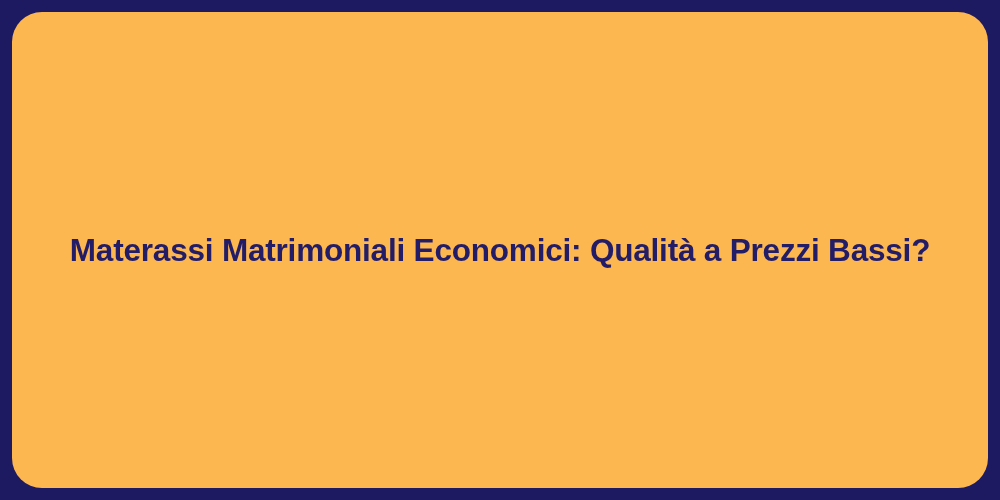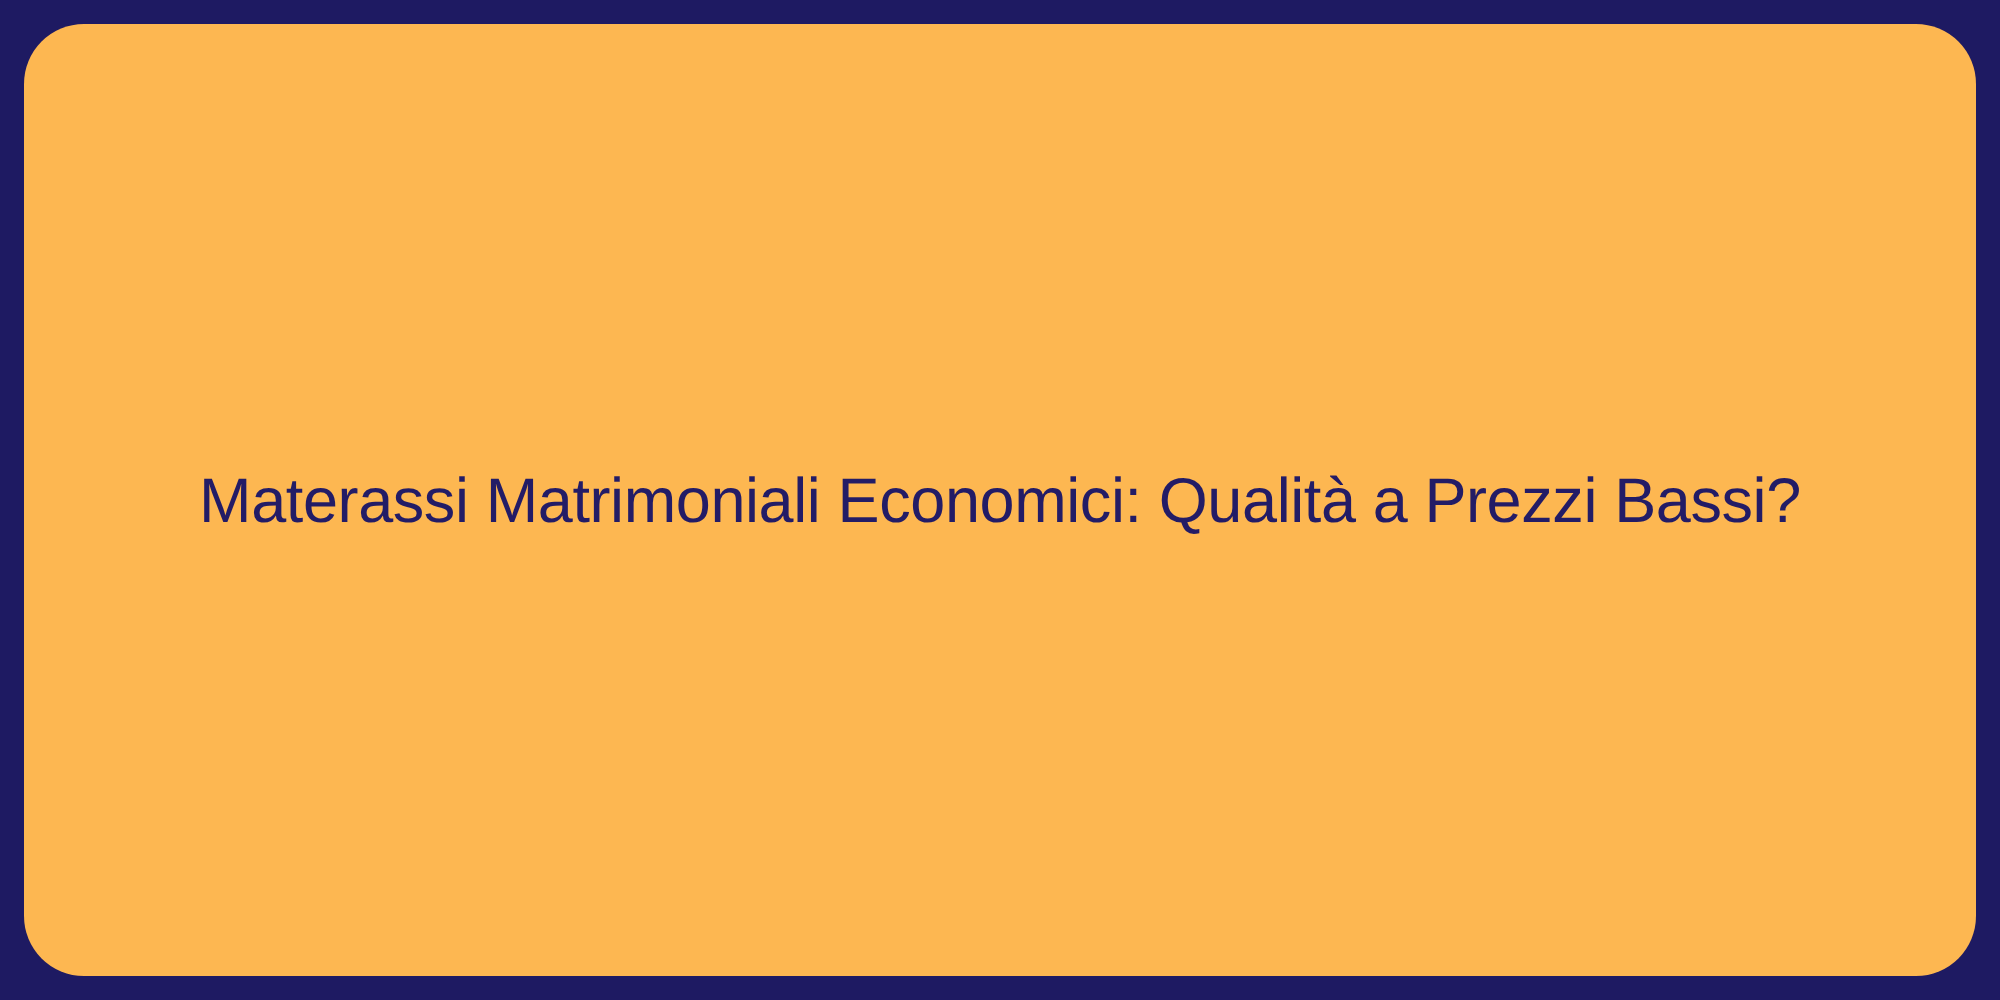--- a/index.html
+++ b/index.html
@@ -34,21 +34,21 @@
     align-items: center;
     justify-content: center;
   }
 
   #headline {
     width: 100%;
     text-align: center;
     color: #231C66;
     font-family: "Liberation Sans", sans-serif;
     font-size: 31.5px;
-    font-weight: 400;
+    font-weight: 700;
     letter-spacing: -0.2px;
     line-height: 1.25;
     padding: 0 40px;
     box-sizing: border-box;
     margin: 0;
     
     transform: translateY(1px);
   }
 </style>
 </head>

